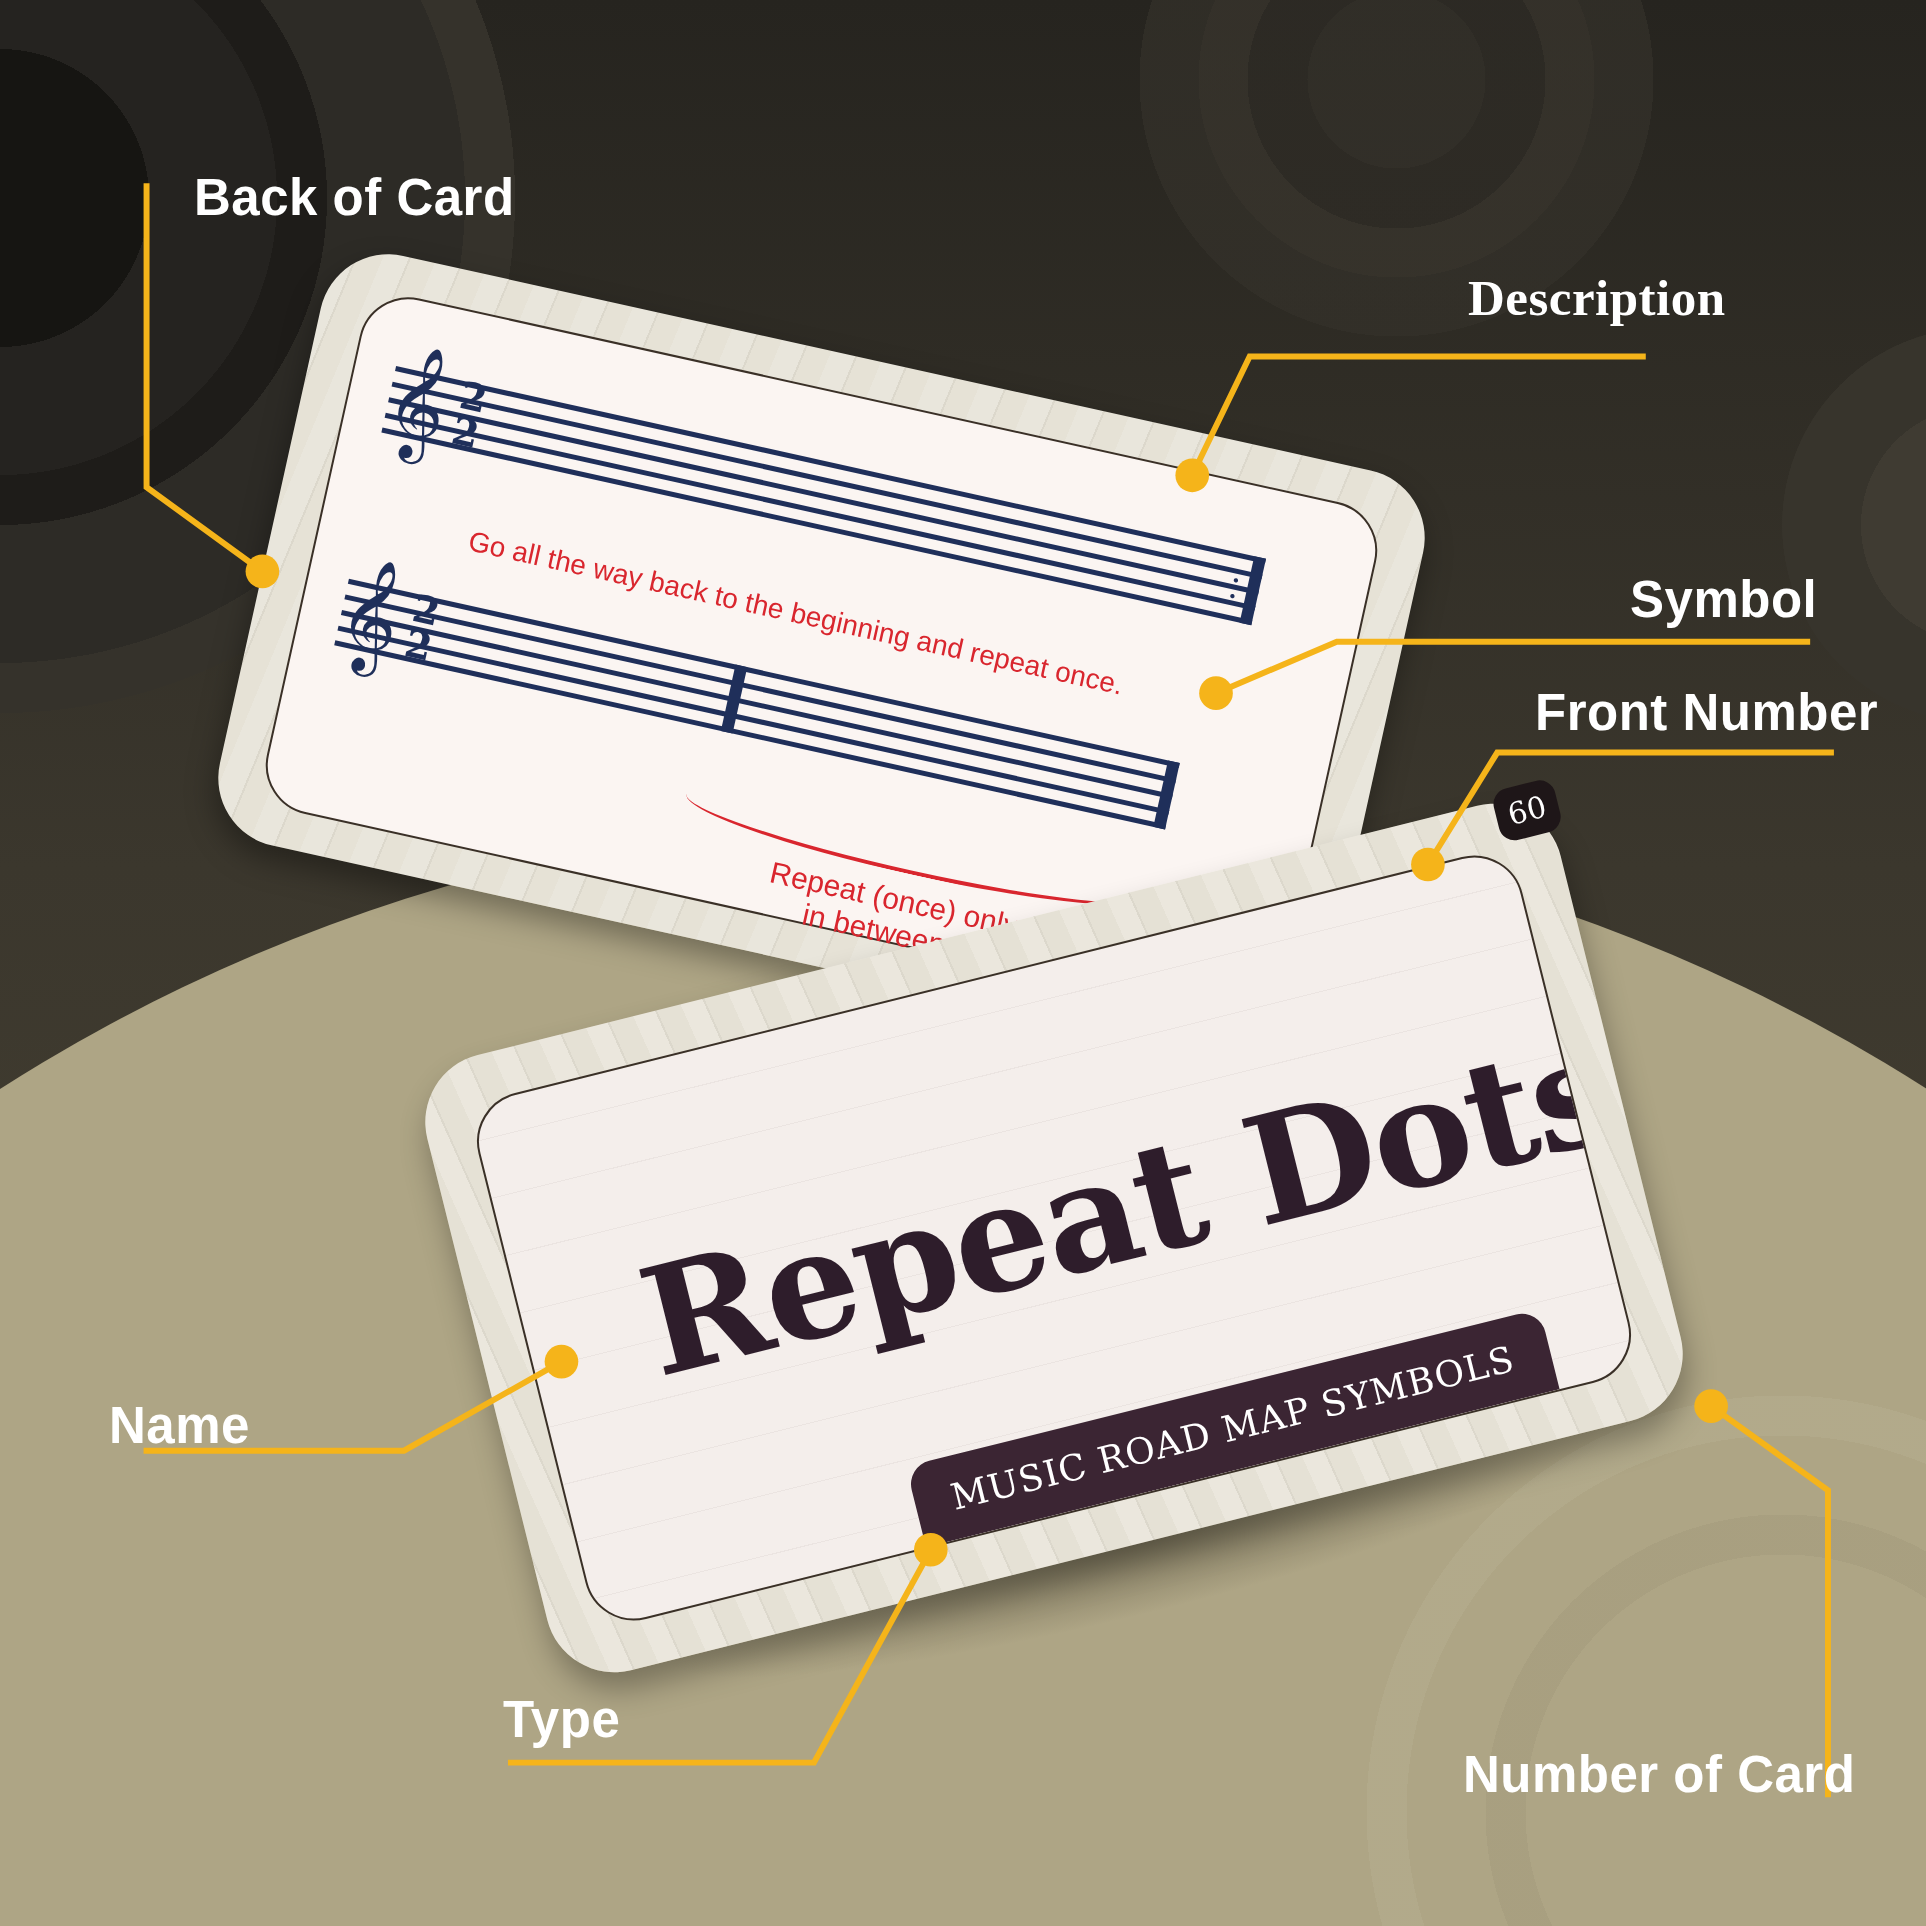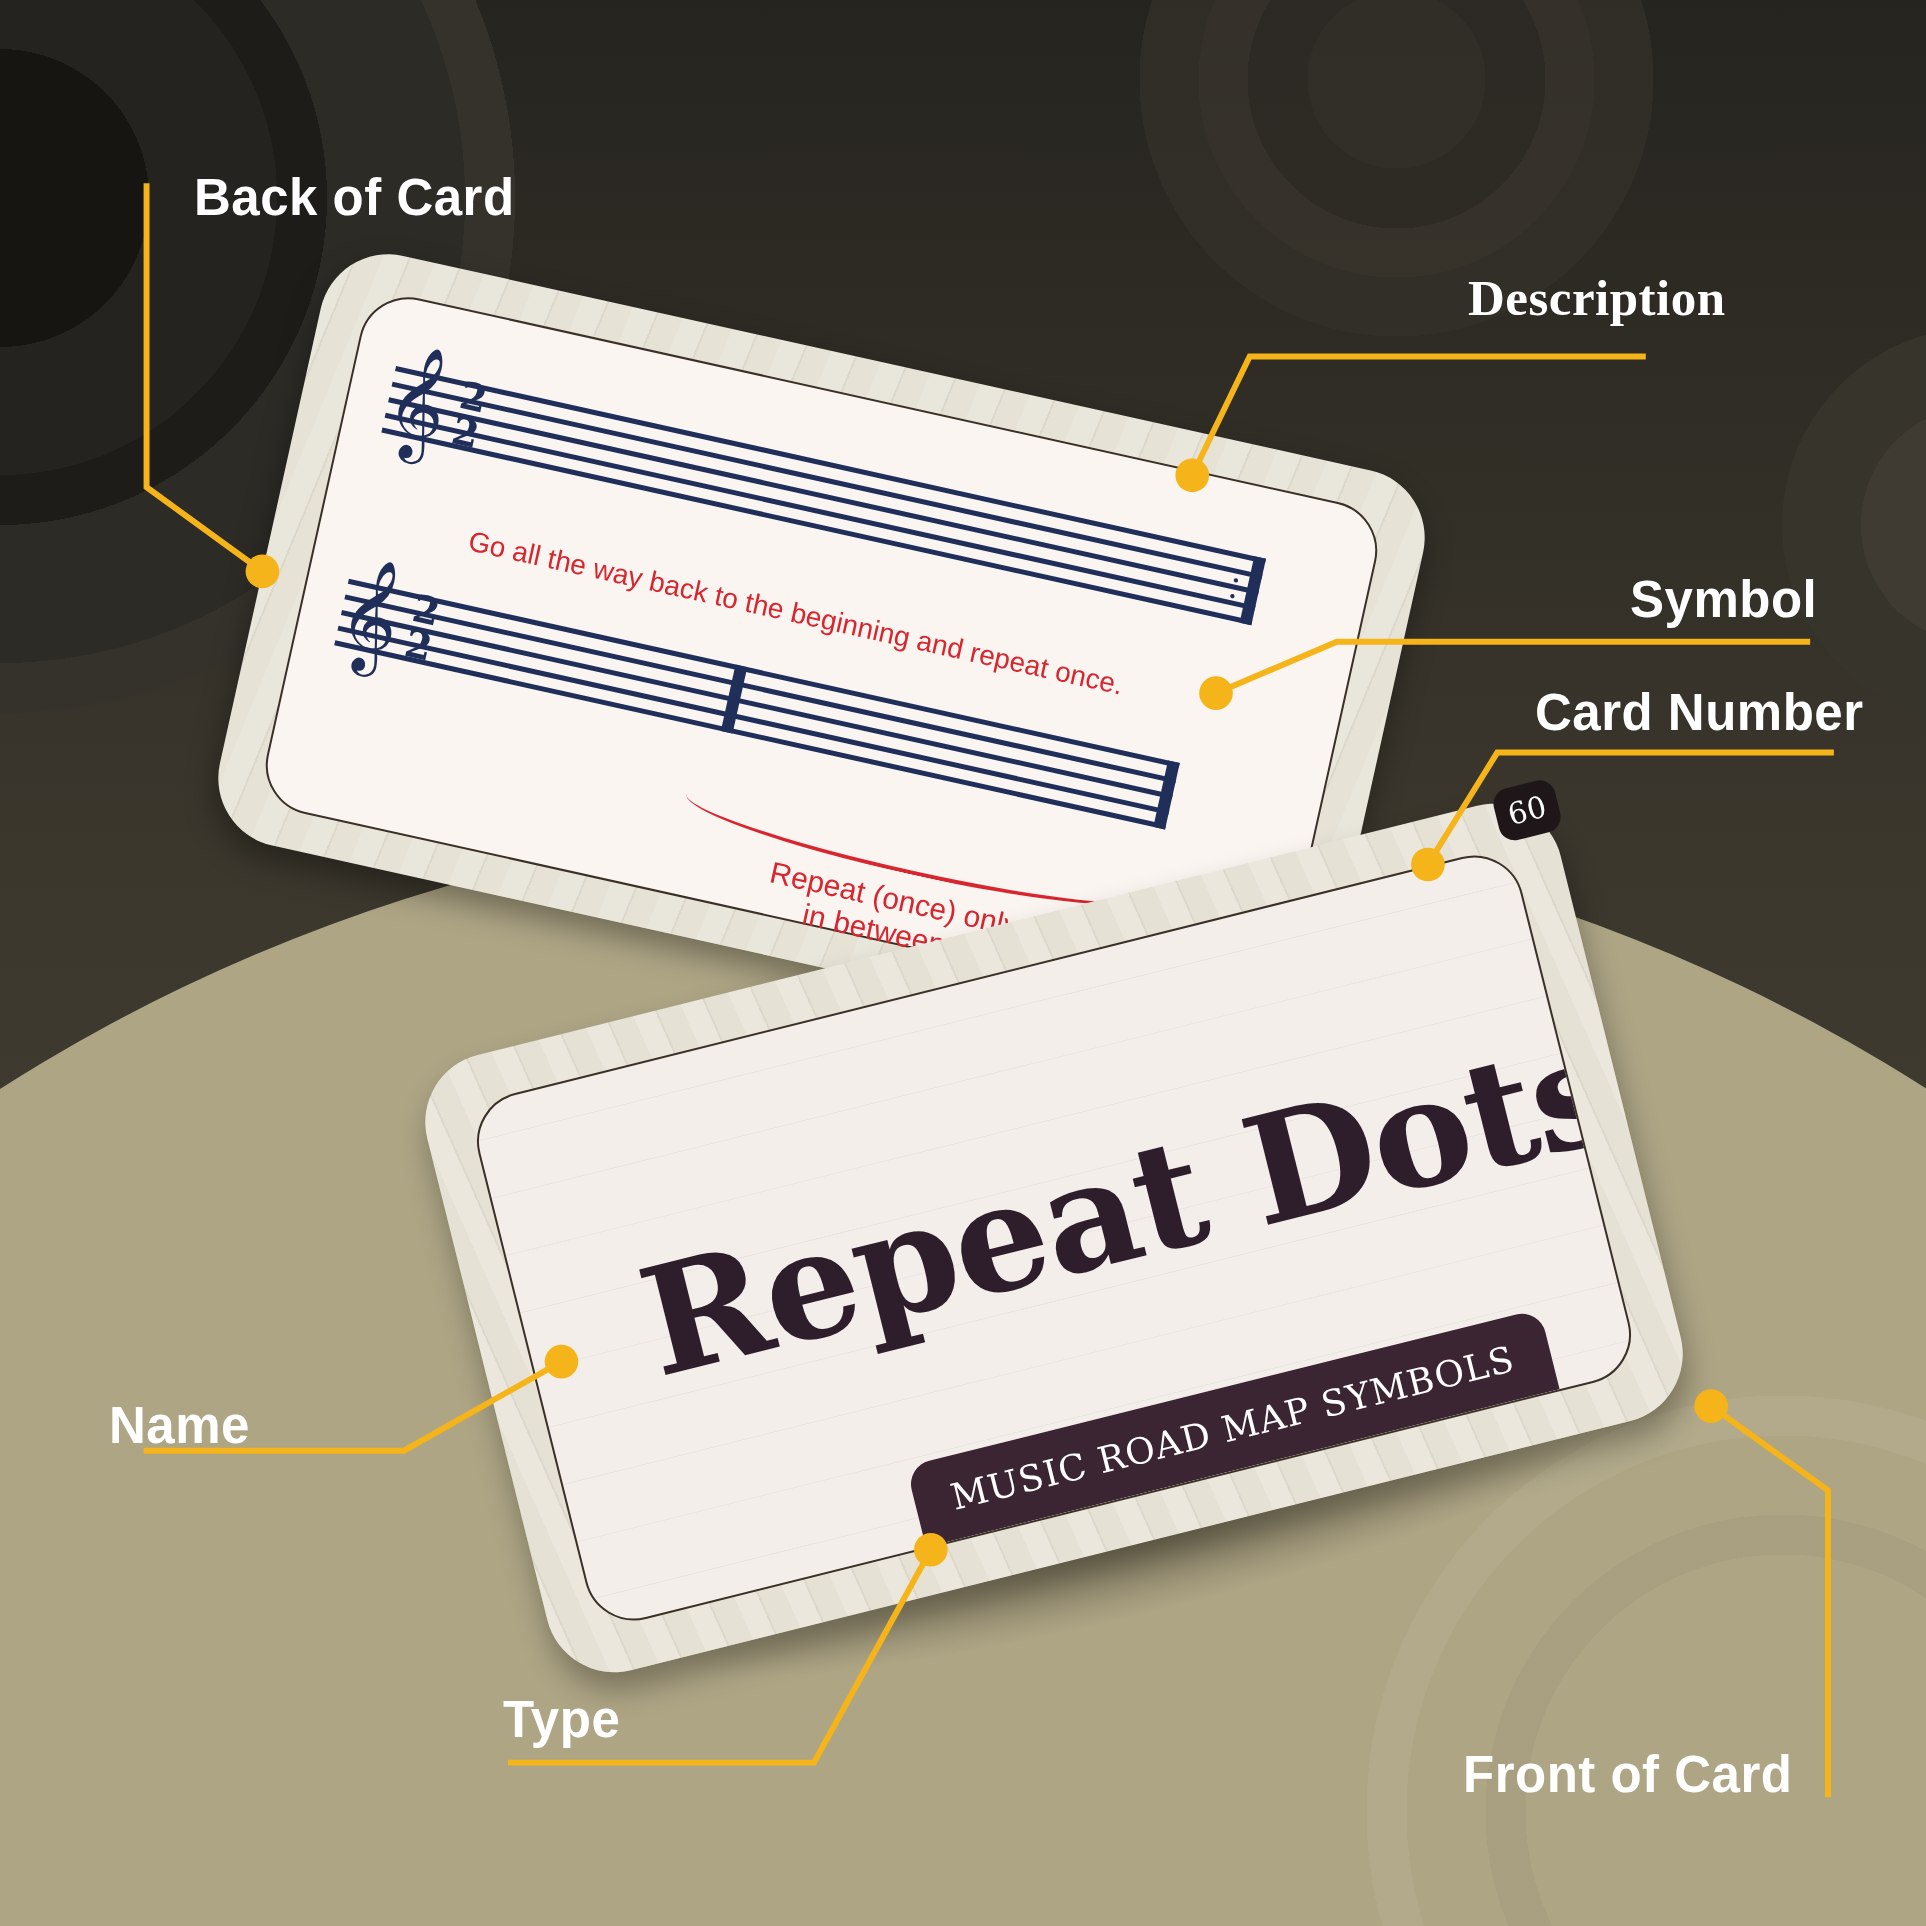--- a/index.html
+++ b/index.html
@@ -121,17 +121,17 @@
     <circle cx="1442" cy="873" r="17"></circle>
     <circle cx="567" cy="1375" r="17"></circle>
     <circle cx="940" cy="1565" r="17"></circle>
     <circle cx="1728" cy="1420" r="17"></circle>
   </g>
 </svg>
 
 <div class="label" style="left:194px;top:168px;">Back of Card</div>
 <div class="label" style="left:1468px;top:269px;font-family:Liberation Serif, serif;">Description</div>
 <div class="label" style="left:1630px;top:570px;text-align:right;">Symbol</div>
-<div class="label" style="left:1535px;top:683px;">Card Number</div>
+<div class="label" style="left:1535px;top:683px;">Front Number</div>
 <div class="label" style="left:109px;top:1378px;margin-top:18px;">Name</div>
 <div class="label" style="left:503px;top:1690px;">Type</div>
-<div class="label" style="left:1463px;top:1745px;">Front of Card</div>
+<div class="label" style="left:1463px;top:1745px;">Number of Card</div>
 
 
 </body></html>

